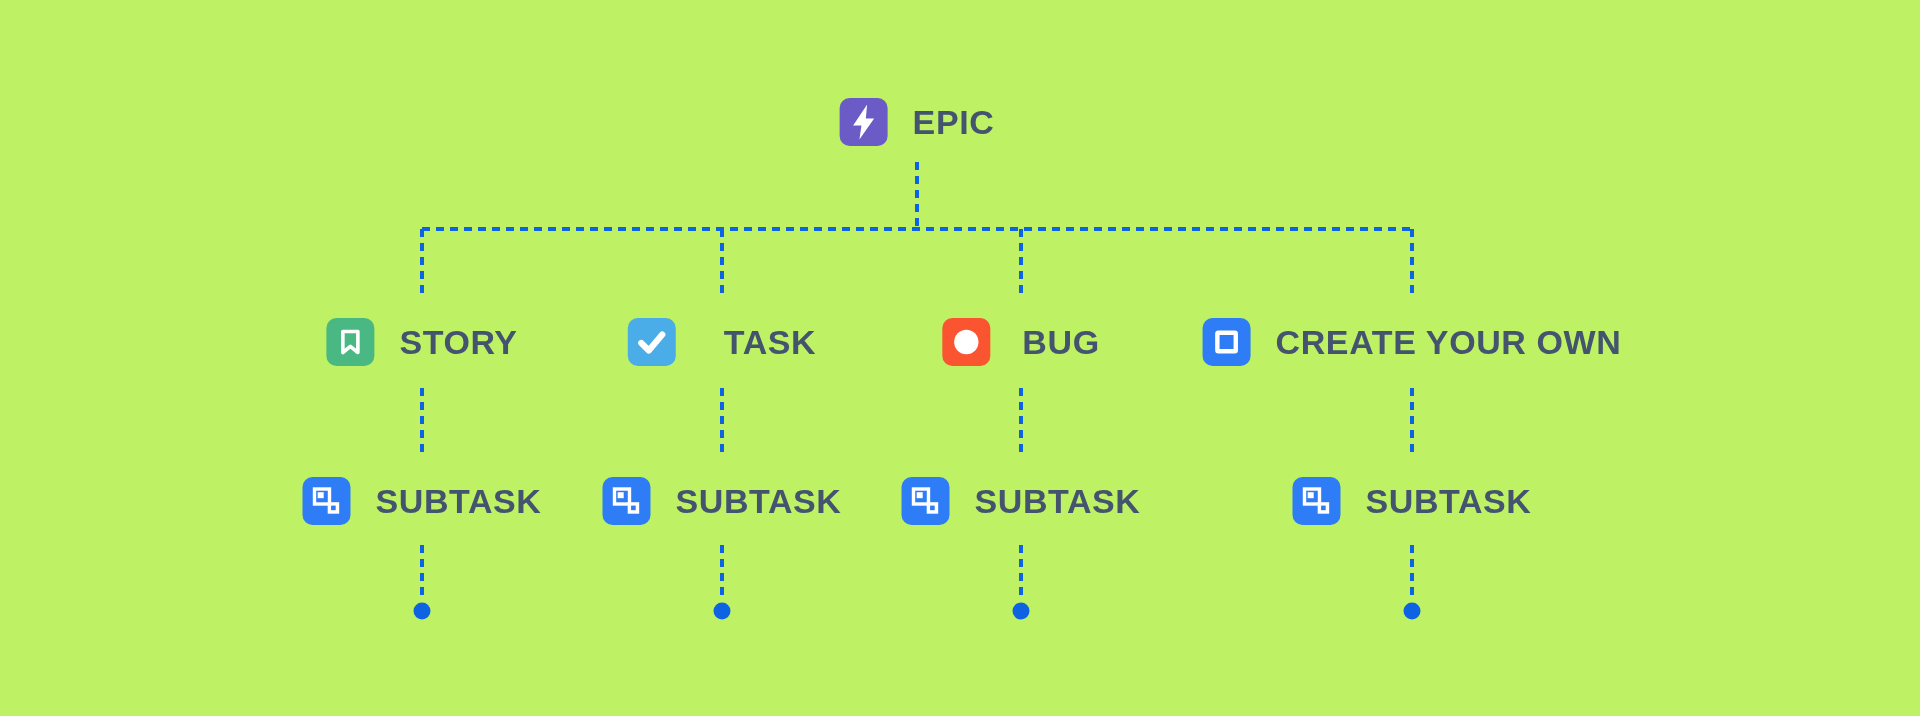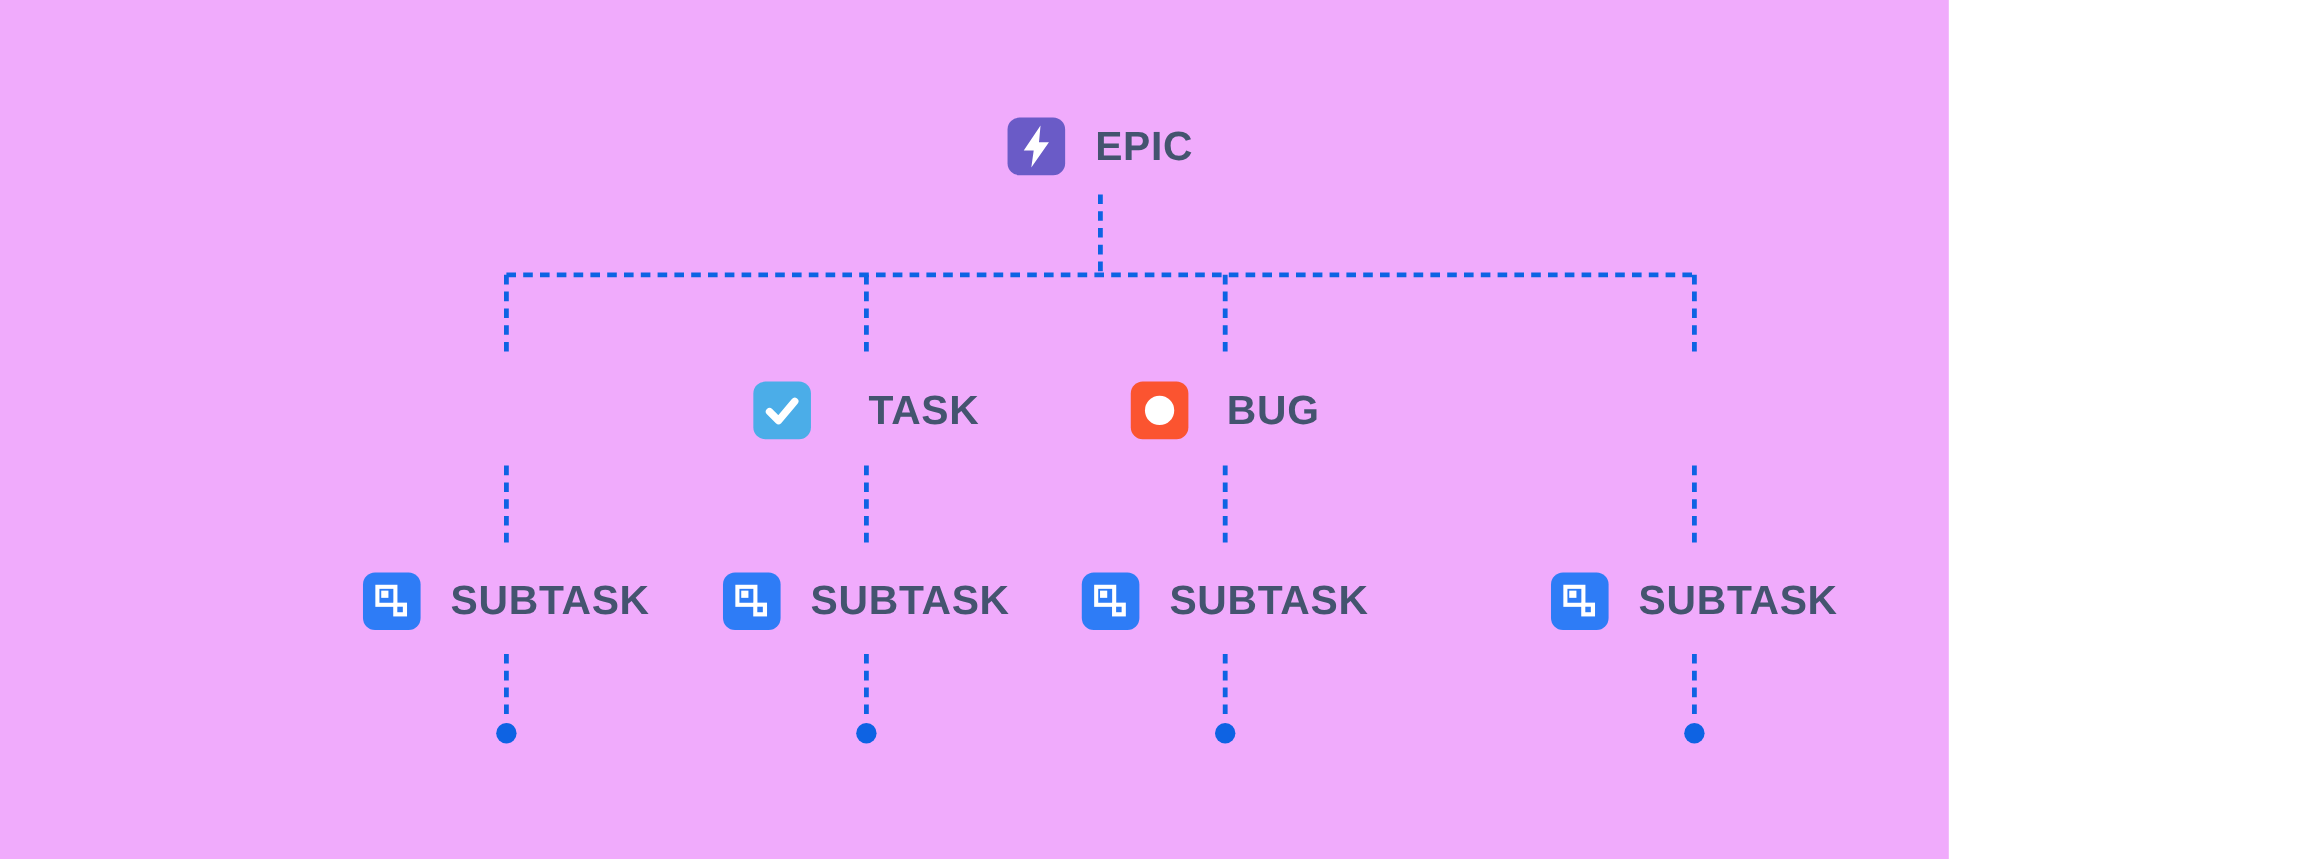--- a/index.html
+++ b/index.html
@@ -2,23 +2,23 @@
 <html style="--epic: #6A5BC7; --story: #49B882; --task: #4BADE8; --bug: #FB5430; --blue: #2E7CF6; --connector: #0E63E3; --label: #44546F; --glyph: #FFFFFF;"><head>
 <meta charset="utf-8">
 <style>
   html, body { margin: 0; padding: 0; }
   body {
     background: #ffffff;
     font-family: "Liberation Sans", sans-serif;
   }
   .canvas {
     position: relative;
-    width: 1624px;
+    width: 1920px;
     height: 716px;
-    background: #f0abfc;
+    background: #bef264;
     overflow: hidden;
     text-decoration: underline;
   }
   .connectors {
     position: absolute;
     left: 0; top: 0;
     width: 1920px; height: 716px;
     pointer-events: none;
   }
   .dash {
@@ -87,39 +87,55 @@
 
   <div class="node" style="left:917px; top:98px;">
     <span class="icon icon--epic">
       <svg width="48" height="48" viewBox="0 0 48 48">
         <path fill="var(--glyph)" d="M27.5 6.5 L13.5 27.5 H21.8 L19.8 41.5 L34.5 20.5 H26.2 Z"></path>
       </svg>
     </span>
     <span class="label">EPIC</span>
   </div>
 
+  <div class="node" style="left:422px; top:318px;">
+    <span class="icon icon--story">
+      <svg width="48" height="48" viewBox="0 0 48 48">
+        <path fill="none" stroke="var(--glyph)" stroke-width="3.6" stroke-linejoin="round" d="M16.5 13.5 H31.5 V34.5 L24 28.3 L16.5 34.5 Z"></path>
+      </svg>
+    </span>
+    <span class="label">STORY</span>
+  </div>
 
   <div class="node" style="left:722px; top:318px;gap:48px;">
     <span class="icon icon--task">
       <svg width="48" height="48" viewBox="0 0 48 48">
         <path fill="none" stroke="var(--glyph)" stroke-width="6.2" stroke-linecap="round" stroke-linejoin="round" d="M13.5 25 L21 32.5 L34.5 16.5"></path>
       </svg>
     </span>
     <span class="label">TASK</span>
   </div>
 
   <div class="node" style="left:1021px; top:318px;gap:32px;">
     <span class="icon icon--bug">
       <svg width="48" height="48" viewBox="0 0 48 48">
         <circle cx="24" cy="24" r="12.2" fill="var(--glyph)"></circle>
       </svg>
     </span>
     <span class="label">BUG</span>
   </div>
 
+  <div class="node" style="left:1412px; top:318px;">
+    <span class="icon icon--blue">
+      <svg width="48" height="48" viewBox="0 0 48 48">
+        <rect x="14.8" y="14.8" width="18.4" height="18.4" rx="1" fill="none" stroke="var(--glyph)" stroke-width="4.4"></rect>
+      </svg>
+    </span>
+    <span class="label">CREATE YOUR OWN</span>
+  </div>
 
   <div class="node" style="left:422px; top:477px;">
     <span class="icon icon--blue">
       <svg width="48" height="48" viewBox="0 0 48 48">
         <rect x="12" y="12" width="15" height="15" fill="none" stroke="var(--glyph)" stroke-width="3.4"></rect>
         <rect x="15.2" y="15.2" width="6" height="6" fill="var(--glyph)"></rect>
         <rect x="25.2" y="25.2" width="11.5" height="11.5" fill="var(--glyph)"></rect>
         <rect x="28.6" y="28.6" width="4.6" height="4.6" fill="var(--blue)"></rect>
       </svg>
     </span>

